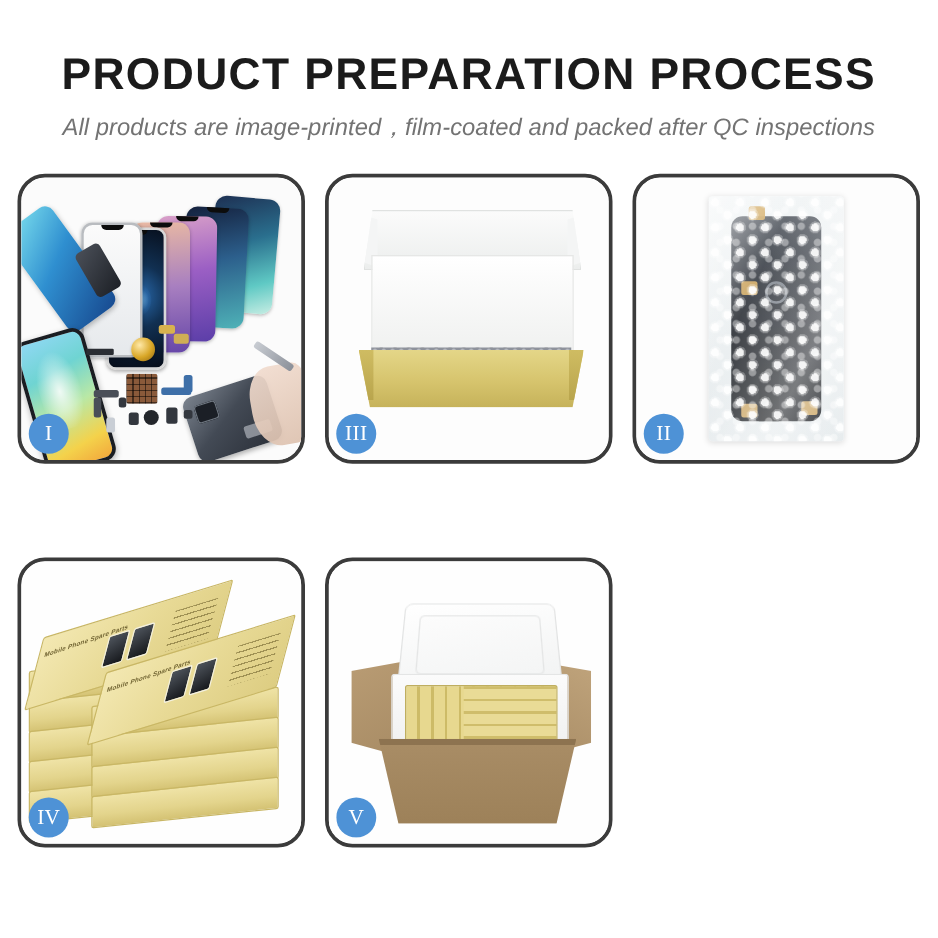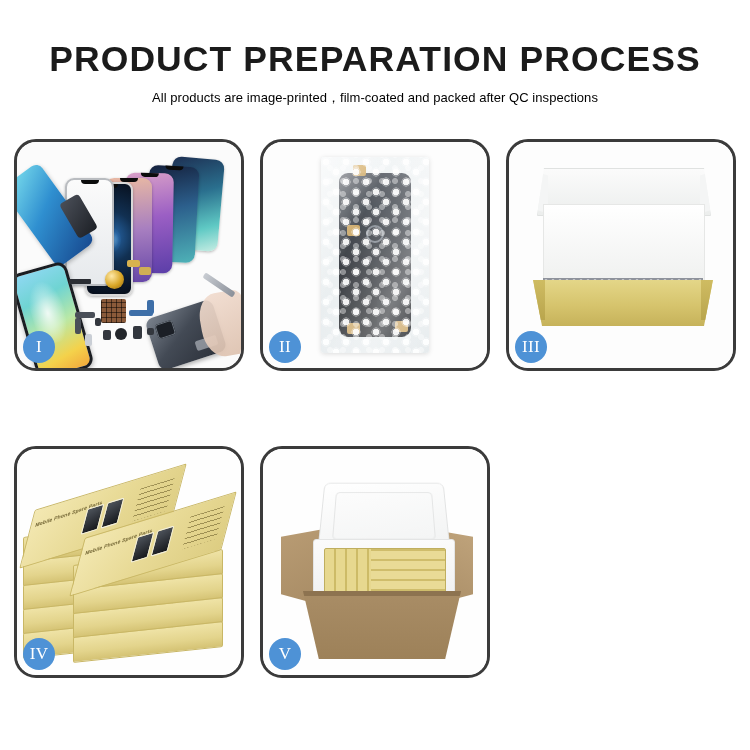--- a/index.html
+++ b/index.html
@@ -29,25 +29,26 @@
     font-weight: 700;
     letter-spacing: 1.1px;
     color: #1b1b1b;
     font-family: "Liberation Sans", sans-serif;
     line-height: 1.05;
     white-space: nowrap;
   }
   .subtitle {
     margin: 0;
     padding-top: 11px;
-    font-size: 13px;
+    font-size: 19px;
     font-weight: 400;
-    color: #000000;
+    color: #737373;
     letter-spacing: 0.05px;
     white-space: nowrap;
+    font-style: italic;
   }
 
   
   .grid {
     position: absolute;
     top: 139px;
     left: 14px;
     width: 722px;
     display: grid;
     grid-template-columns: 230px 230px 230px;
@@ -478,50 +479,50 @@
       <div class="dot d5"></div>
       <div class="dot d6"></div>
       <div class="hand"></div>
       <div class="tweez"></div>
     </div>
     <div class="badge">I</div>
   </div>
 
   <div class="panel">
     <div class="panel-stage">
+      <div class="p3-bg"></div>
+      <div class="box3">
+        <div class="lid3"></div>
+        <div class="foam3"></div>
+        <div class="gray-fill"></div>
+        <div class="tray3"></div>
+      </div>
+    </div>
+    <div class="badge">III</div>
+  </div>
+
+  <div class="panel">
+    <div class="panel-stage">
       <div class="p2-bg"></div>
       <div class="bubble-pack">
         <div class="inner-item"></div>
         <div class="tape tp1"></div>
         <div class="tape tp2"></div>
         <div class="tape tp3"></div>
         <div class="tape tp4"></div>
         <div class="bubbles"></div>
         <div class="bubbles2"></div>
         <div class="wrap-sheen"></div>
       </div>
     </div>
     <div class="badge">II</div>
   </div>
 
   <div class="panel">
     <div class="panel-stage">
-      <div class="p3-bg"></div>
-      <div class="box3">
-        <div class="lid3"></div>
-        <div class="foam3"></div>
-        <div class="gray-fill"></div>
-        <div class="tray3"></div>
-      </div>
-    </div>
-    <div class="badge">III</div>
-  </div>
-
-  <div class="panel">
-    <div class="panel-stage">
       <div class="p4-bg"></div>
       <div class="stack">
 
         <div class="sbox sb-a" style="top:58px;"></div>
         <div class="sbox sb-a" style="top:82px;"></div>
         <div class="sbox sb-a" style="top:106px;"></div>
         <div class="sbox sb-a" style="top:130px;"></div>
         <div class="sbox sb-a" style="top:154px;"></div>
 
         <div class="sbox sb-b" style="top:86px;"></div>

